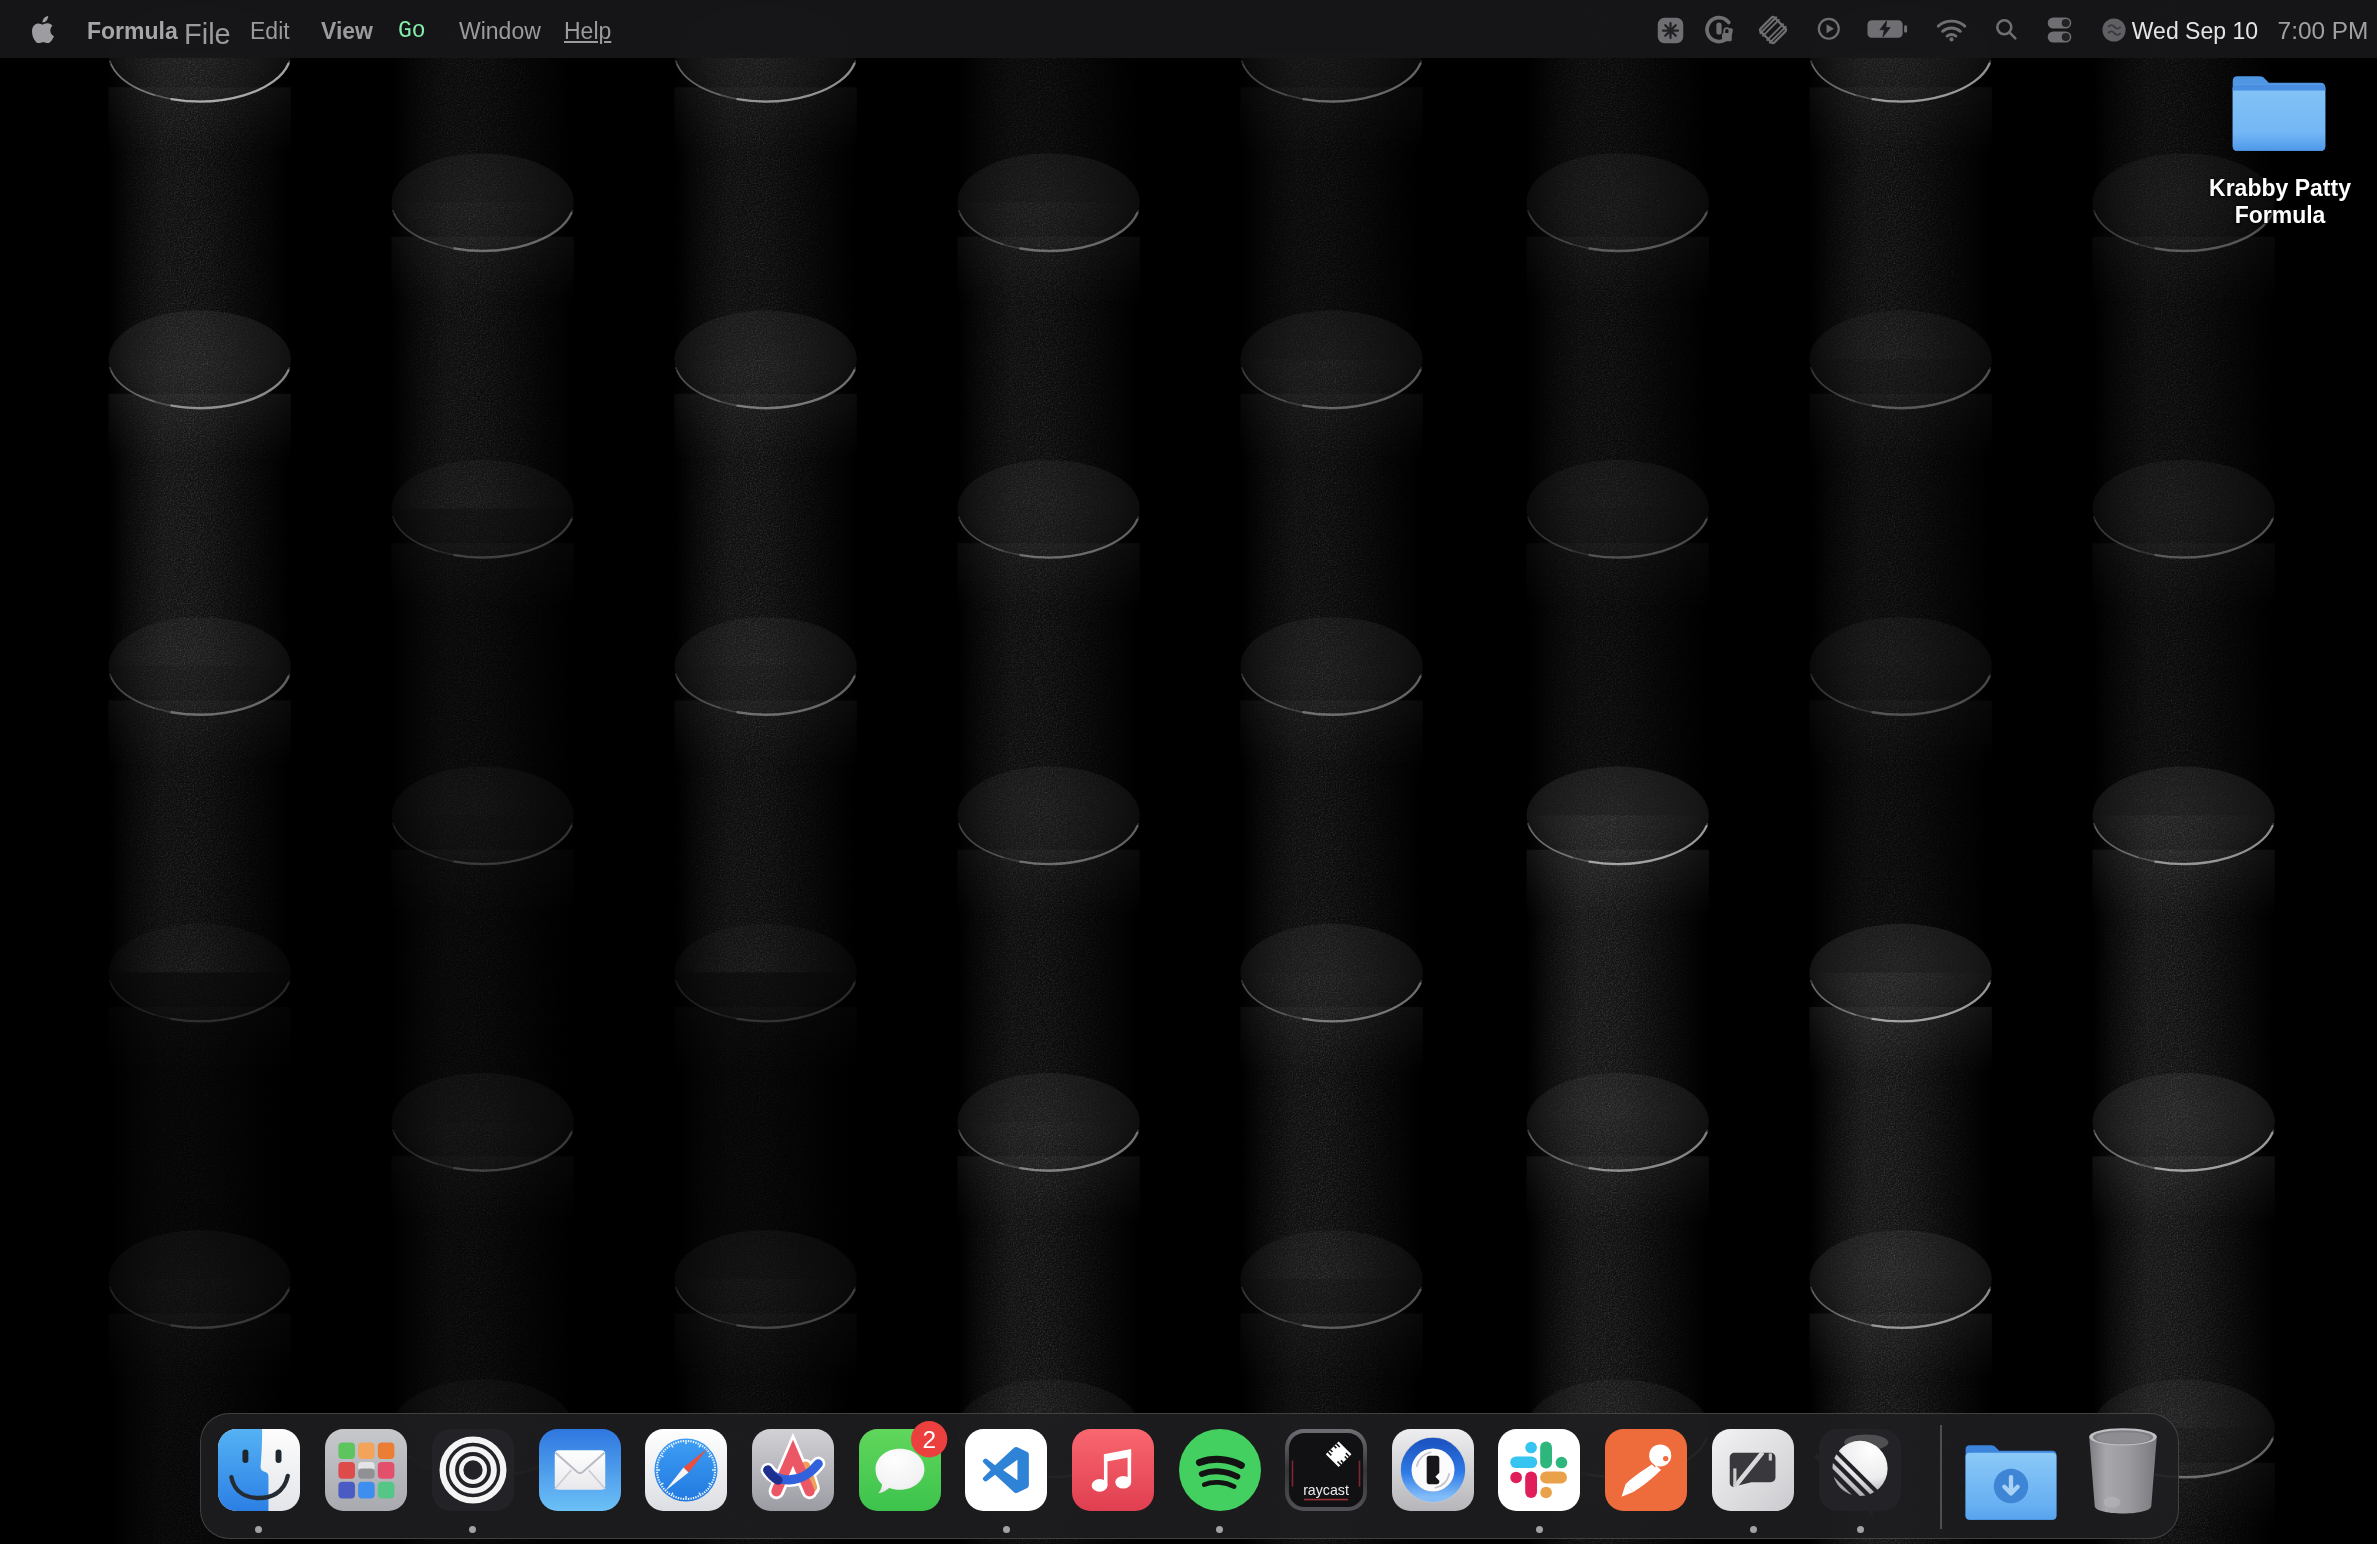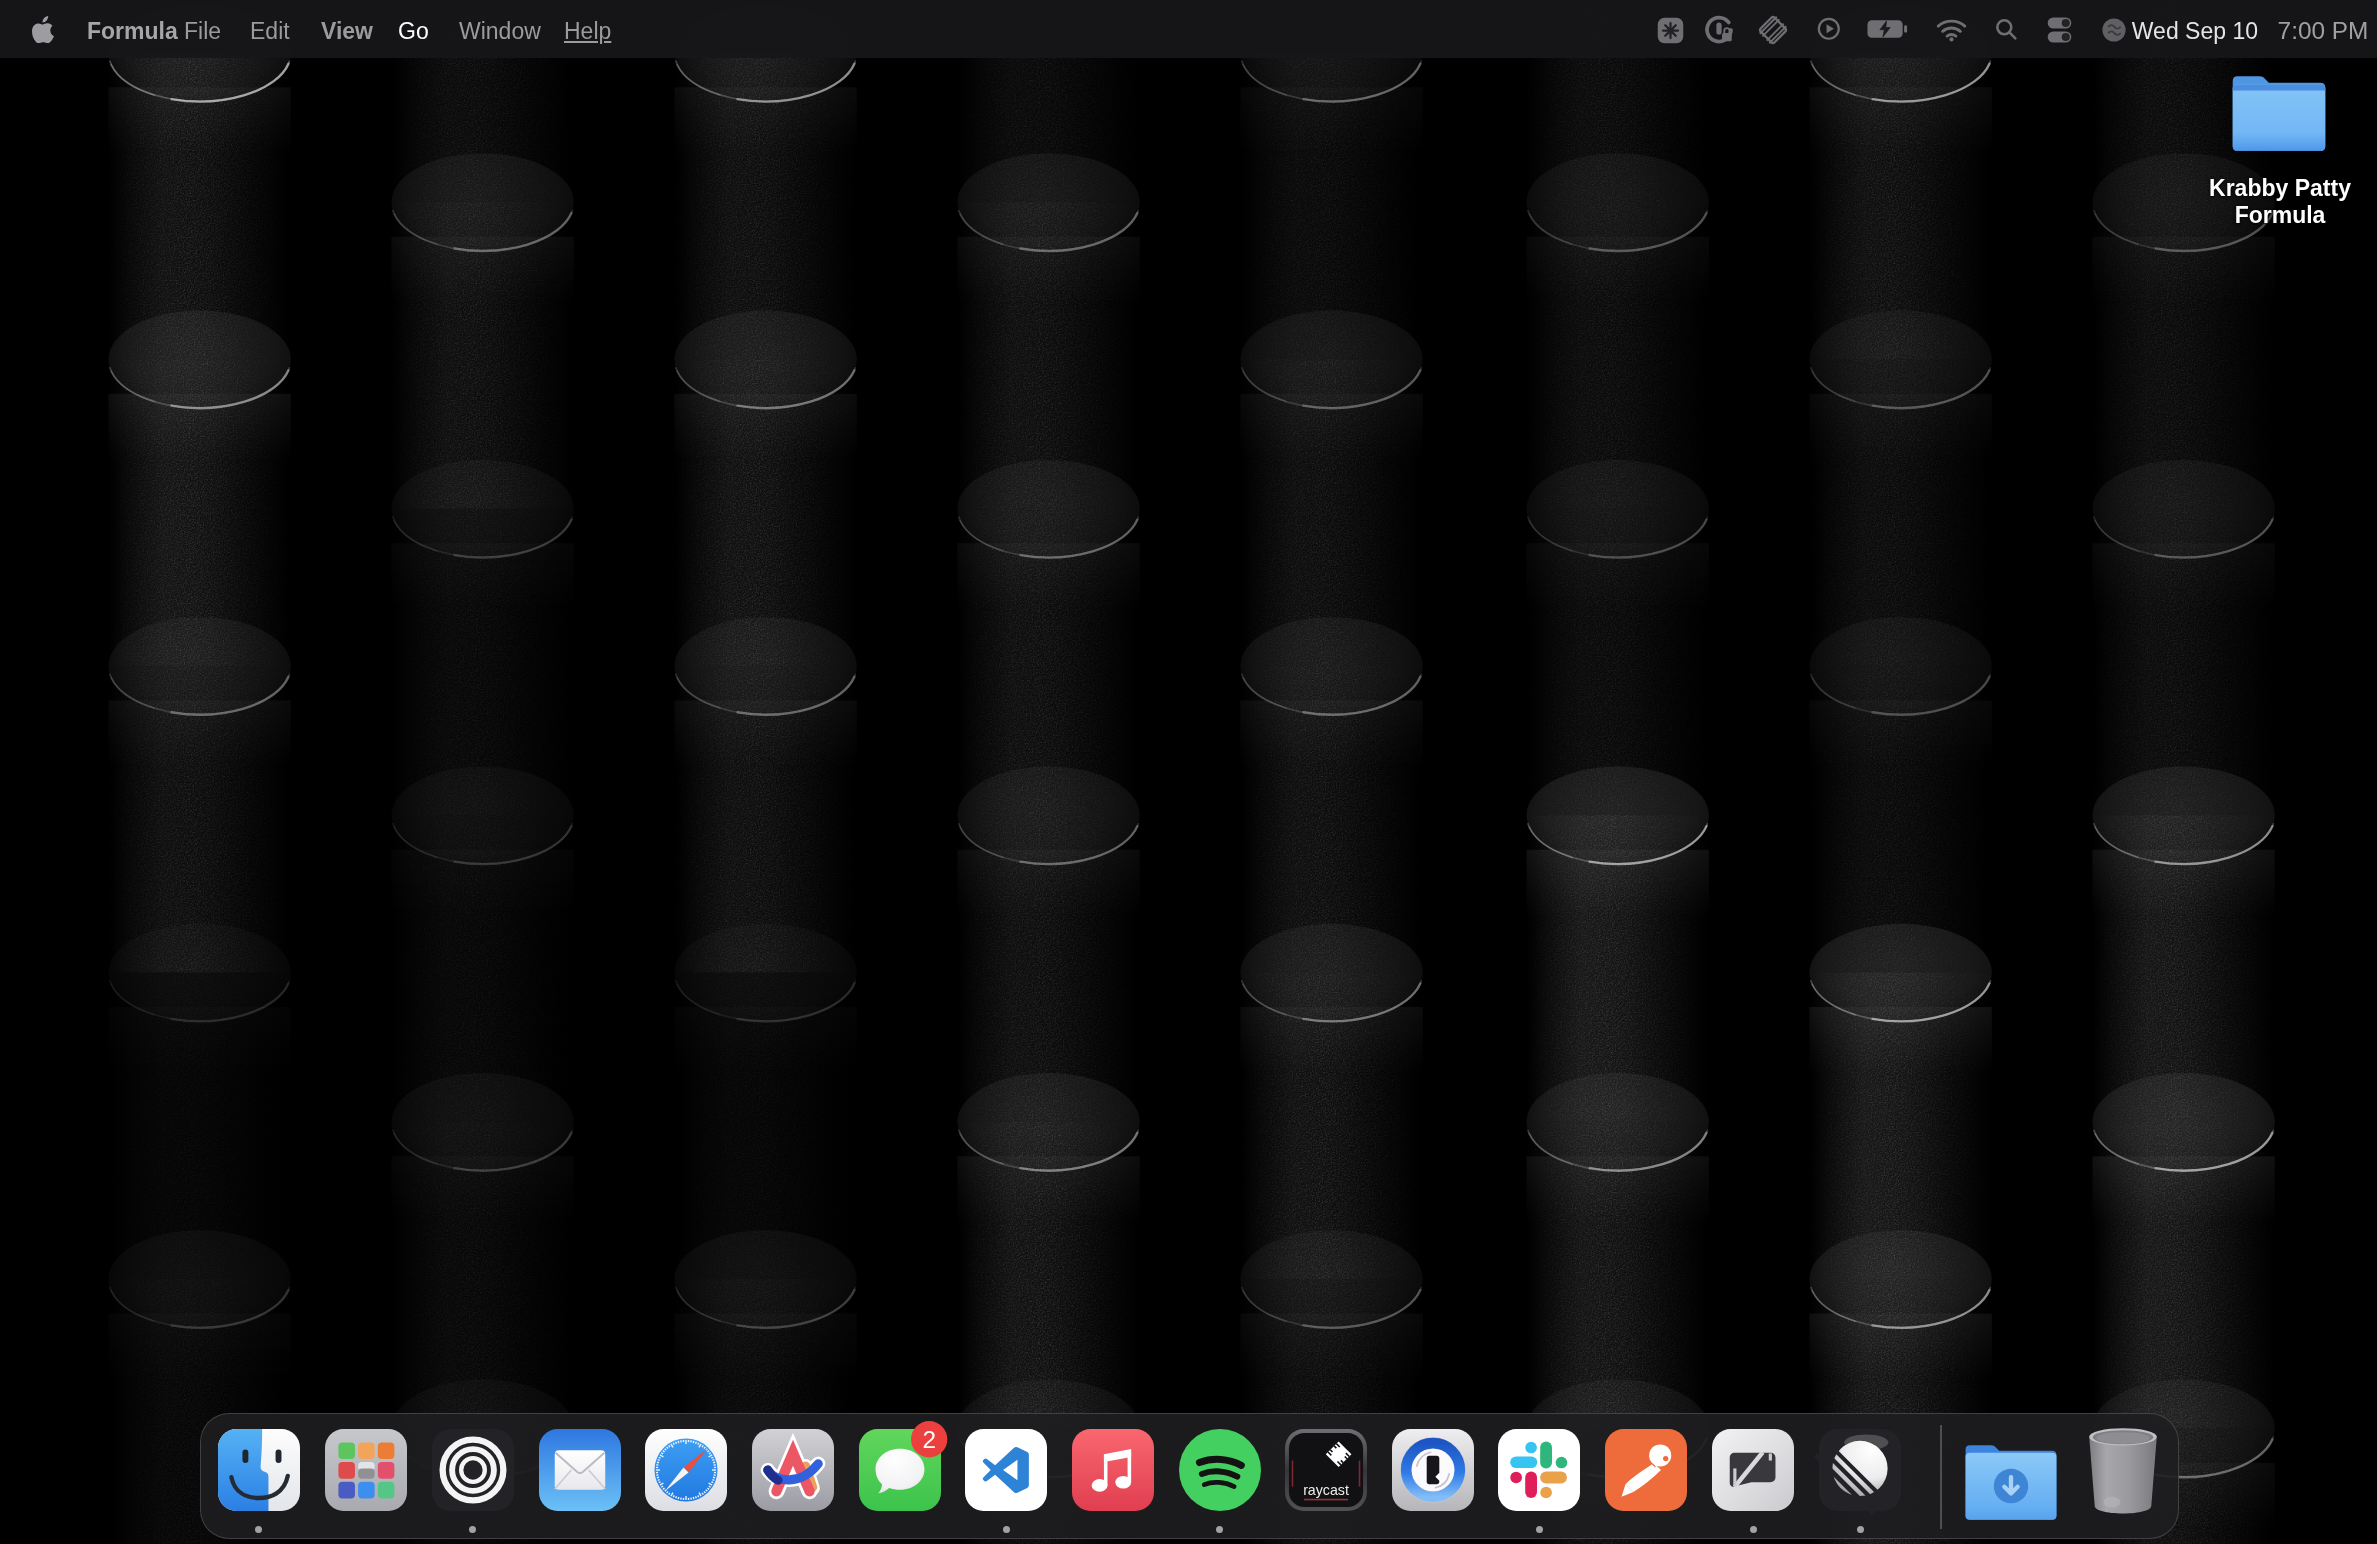--- a/index.html
+++ b/index.html
@@ -956,24 +956,24 @@
 <div style="position:absolute;left:1003px;top:1526px;width:7px;height:7px;border-radius:50%;background:#a2a2a6;"></div>
 <div style="position:absolute;left:1216px;top:1526px;width:7px;height:7px;border-radius:50%;background:#a2a2a6;"></div>
 <div style="position:absolute;left:1536px;top:1526px;width:7px;height:7px;border-radius:50%;background:#a2a2a6;"></div>
 <div style="position:absolute;left:1750px;top:1526px;width:7px;height:7px;border-radius:50%;background:#a2a2a6;"></div>
 <div style="position:absolute;left:1857px;top:1526px;width:7px;height:7px;border-radius:50%;background:#a2a2a6;"></div>
 <div style="position:absolute;left:0;top:0;width:2377px;height:58px;background:rgba(23,23,25,0.93);"></div>
 <svg style="position:absolute;left:32px;top:15.7px;" width="22" height="27" viewBox="0 0 814 1000">
 <path fill="#9d9da1" d="M788 341c-6 4-109 62-109 193 0 151 133 205 137 206-1 3-21 73-70 144-44 63-90 126-160 126s-88-41-169-41c-79 0-107 42-171 42s-109-58-160-130C27 797 0 675 0 559c0-186 121-285 240-285 63 0 116 42 156 42 38 0 97-44 169-44 27 0 125 2 189 95zM543 167c32-38 55-91 55-144 0-7-1-15-2-21-52 2-114 35-151 78-30 34-58 87-58 141 0 8 1 16 2 19 3 1 9 2 14 2 47 0 106-31 140-75z"></path>
 </svg>
 <div style="position:absolute;left:87px;top:18px;font-size:23px;font-weight:600;color:#a6a6a8;letter-spacing:0px;">Formula</div>
-<div style="position:absolute;left:184px;top:18px;font-size:23px;font-weight:400;color:#9b9b9d;letter-spacing:0px;">File</div>
+<div style="position:absolute;left:184px;top:18px;font-size:29px;font-weight:400;color:#9b9b9d;letter-spacing:0px;">File</div>
 <div style="position:absolute;left:250px;top:18px;font-size:23px;font-weight:400;color:#9b9b9d;letter-spacing:0px;">Edit</div>
 <div style="position:absolute;left:321px;top:18px;font-size:23px;font-weight:700;color:#9b9b9d;letter-spacing:0px;">View</div>
-<div style="position:absolute;left:398px;top:18px;font-size:23px;font-weight:400;color:#ffffff;letter-spacing:0px;">Go</div>
+<div style="position:absolute;left:398px;top:18px;font-size:23px;font-weight:400;color:#86efac;letter-spacing:0px;font-family:Liberation Mono, monospace;">Go</div>
 <div style="position:absolute;left:459px;top:18px;font-size:23px;font-weight:400;color:#9b9b9d;letter-spacing:0px;">Window</div>
 <div style="position:absolute;left:564px;top:18px;font-size:23px;font-weight:400;color:#9b9b9d;letter-spacing:0px;text-decoration:underline;">Help</div>
 <svg style="position:absolute;left:1657px;top:16.5px;" width="27" height="27" viewBox="0 0 36 36">
 <rect x="1" y="1" width="34" height="34" rx="9" fill="#6f6f73"></rect>
 <g stroke="#222224" stroke-width="3" stroke-linecap="round">
 <line x1="18" y1="8" x2="18" y2="13"></line>
       <line x1="18" y1="23" x2="18" y2="28"></line>
 <line x1="8" y1="18" x2="13" y2="18"></line>
       <line x1="23" y1="18" x2="28" y2="18"></line>
 <line x1="11" y1="11" x2="14.5" y2="14.5"></line>

